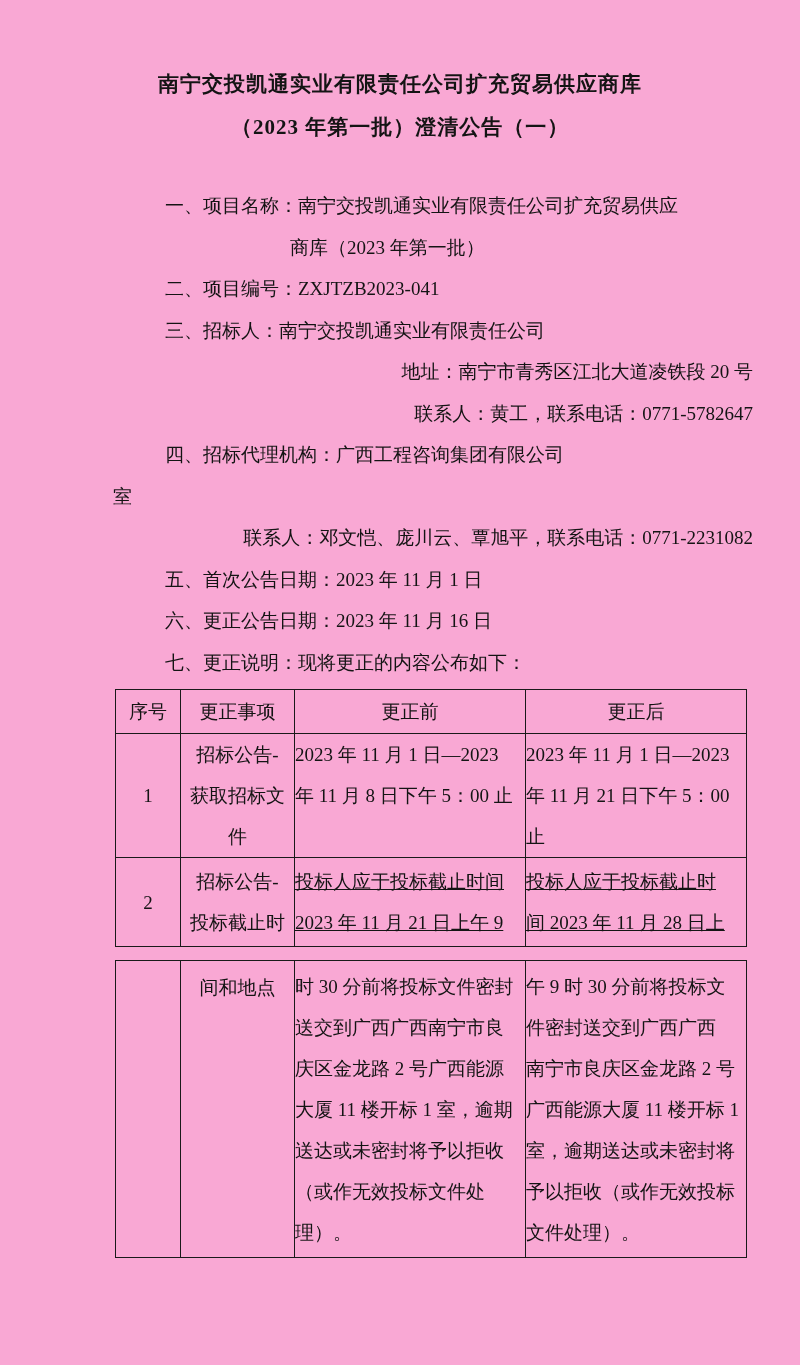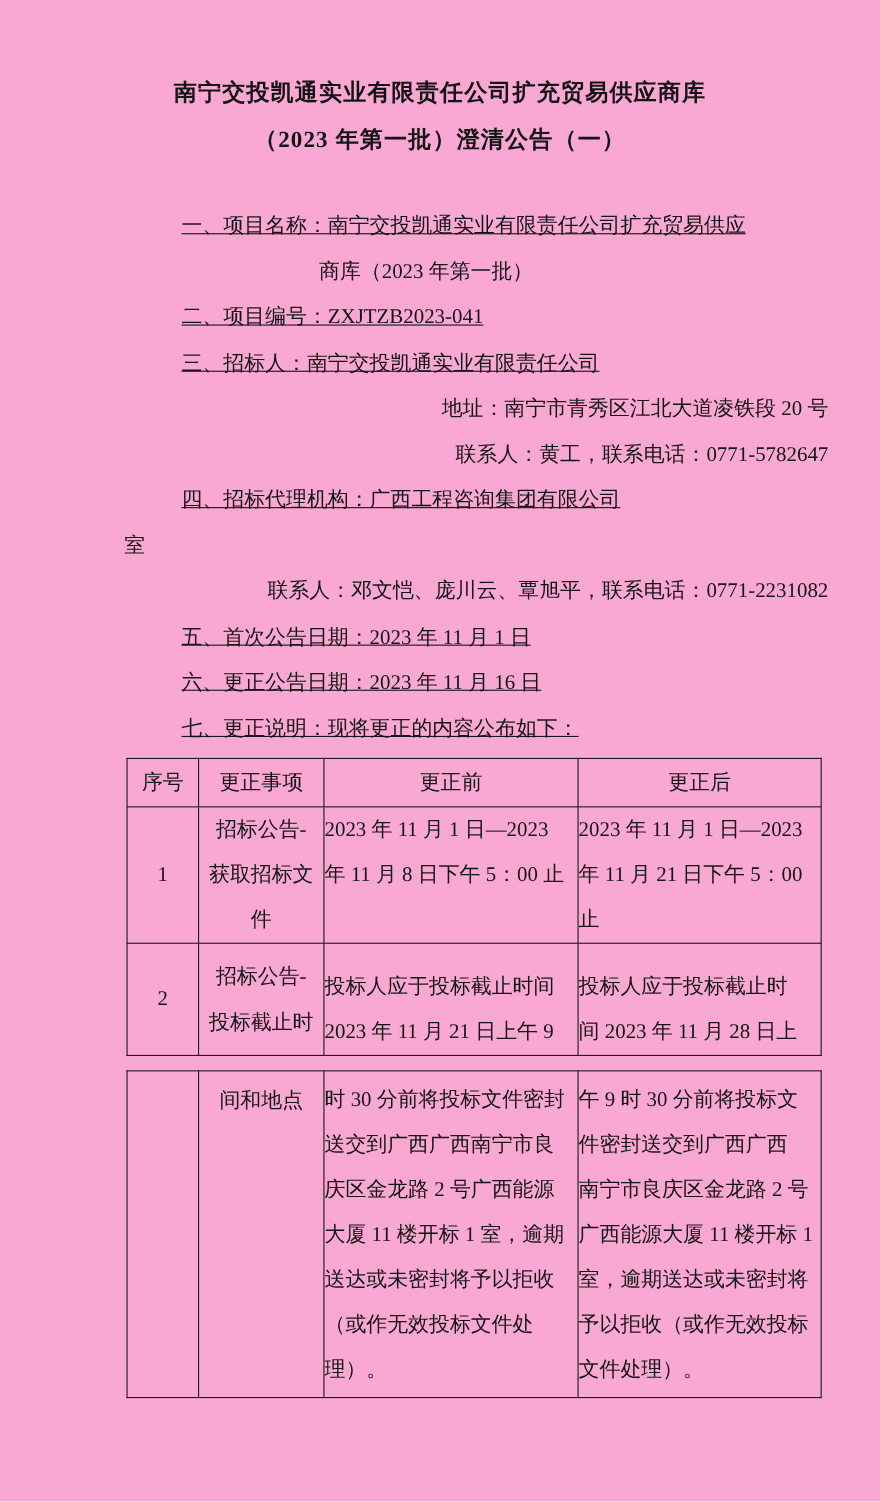--- a/index.html
+++ b/index.html
@@ -27,21 +27,21 @@
     font-weight: 700;
     line-height: 43px;
     letter-spacing: 1px;
   }
   .paragraphs {
     margin-top: 36px;
     font-size: 19px;
     line-height: 41.5px;
     white-space: nowrap;
   }
-  .para.p-item   { padding-left: 52px; text-decoration: underline; }
+  .para.p-item   { padding-left: 52px; }
   .para.p-sub    { padding-left: 177px; }
   .para.p-detail { padding-left: 82px; text-align: right; }
   .para.p-flush  { padding-left: 0; }
 
   .doc-table {
     border-collapse: collapse;
     table-layout: fixed;
     margin-left: 2px;
     width: 631px;
     font-size: 19px;
@@ -58,21 +58,21 @@
   .doc-table th {
     height: 44px;
     text-align: center;
     vertical-align: middle;
   }
   .c-no   { text-align: center; vertical-align: middle; }
   .c-item { text-align: center; vertical-align: middle; white-space: pre-line; }
   .c-text { text-align: left;  vertical-align: top;    white-space: pre-line; padding: 0 7px; }
   tr.row-1 { height: 123px; }
   tr.row-2 { height: 89px; }
-  tr.row-2 .c-text { padding-top: 19px; }
+  tr.row-2 .c-text { padding-top: 3px; text-decoration: underline; }
   tr.row-cont { height: 297px; }
   .doc-table.cont .c-item { vertical-align: top; padding-top: 6px; margin-top: 16px; }
   .doc-table.cont .c-text { padding-top: 5px; }
 </style>
 </head>
 <body>
 
 <div class="page">
   <div class="content">
 

